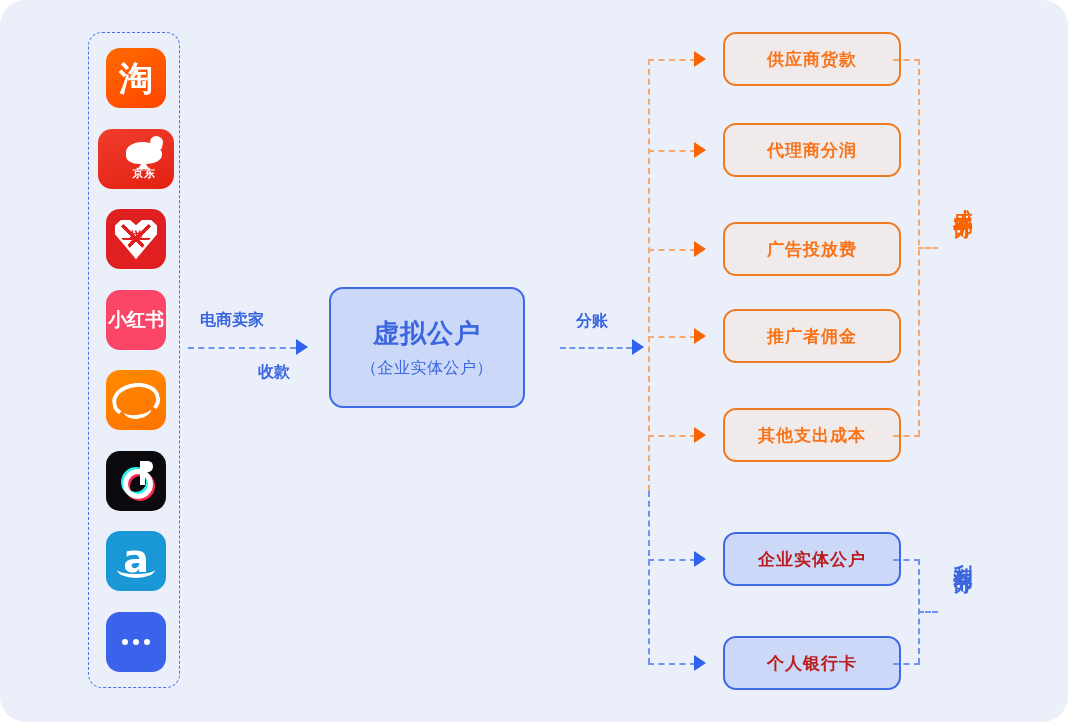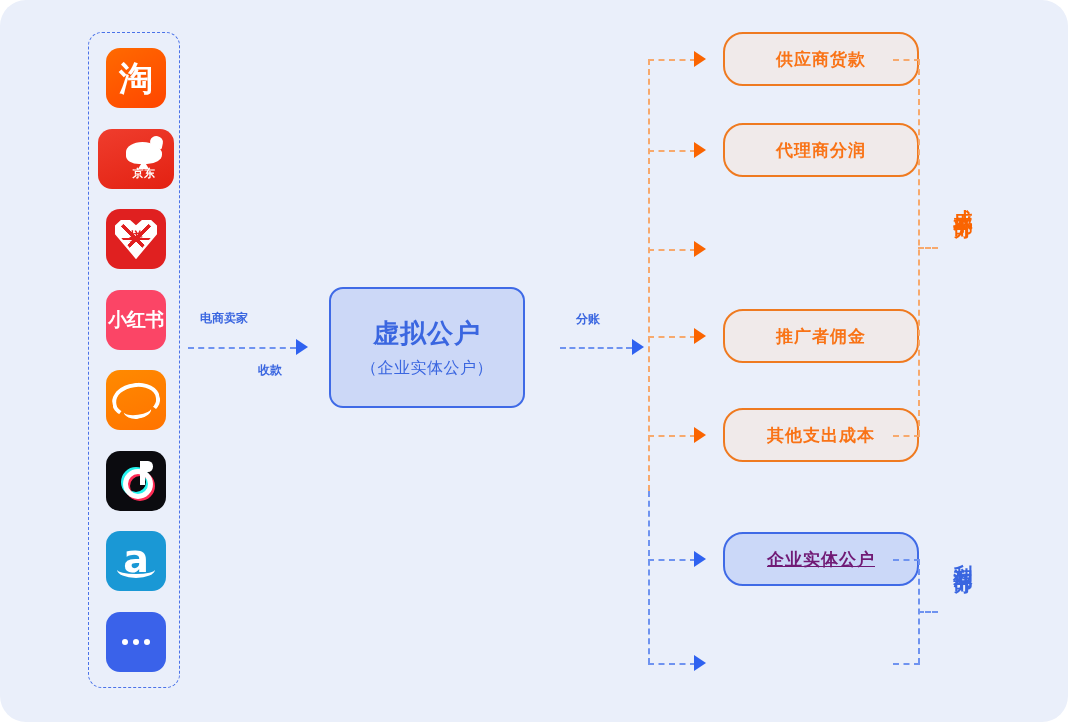--- a/index.html
+++ b/index.html
@@ -100,44 +100,44 @@
   
   .center-box{
     position:absolute;left:329px;top:287px;width:196px;height:121px;
     background:#ccd8f7;border:2px solid #3f6ae6;border-radius:14px;
     box-sizing:border-box;display:flex;flex-direction:column;
     align-items:center;justify-content:center;gap:7px;
   }
   .center-title{color:#3a66e0;font-size:26px;font-weight:700;letter-spacing:1px;}
   .center-sub{color:#3a66e0;font-size:16px;letter-spacing:.5px;}
 
-  .lbl{position:absolute;color:#3a66e0;font-size:12px;font-weight:700;white-space:nowrap;}
+  .lbl{position:absolute;color:#3a66e0;font-size:16px;font-weight:700;white-space:nowrap;}
   .lbl-seller{left:200px;top:310px;}
   .lbl-collect{left:222px;top:362px;padding-left:36px;}
   .lbl-split{left:576px;top:311px;}
 
   
   .dash-h{position:absolute;height:0;border-top:2px dashed #6f93f0;}
   .dash-h.or{border-top-color:#f7a96d;}
   .dash-v{position:absolute;width:0;border-left:2px dashed #6f93f0;}
   .dash-v.or{border-left-color:#f7a96d;}
   .arrow{position:absolute;width:0;height:0;
     border-top:8px solid transparent;border-bottom:8px solid transparent;
     border-left:12px solid #2f62f0;}
   .arrow.or{border-left-color:#fa6400;}
 
   
   .rbox{
-    position:absolute;left:723px;width:196px;height:54px;
-    border-radius:20px;box-sizing:border-box;
+    position:absolute;left:723px;width:178px;height:54px;
+    border-radius:13px;box-sizing:border-box;
     display:flex;align-items:center;justify-content:center;
     font-size:17px;font-weight:700;letter-spacing:1px;
   }
   .rbox.cost{background:#f0eaea;border:2px solid #ef7a20;color:#f97316;}
-  .rbox.profit{background:#cbd8f8;border:2px solid #3f6ae6;color:#701a75;text-decoration:underline;}
+  .rbox.profit{background:#cbd8f8;border:2px solid #3f6ae6;color:#b91c1c;}
 
   
   .vlabel{
     position:absolute;width:26px;text-align:center;
     font-size:19px;font-weight:700;line-height:1.5;
     writing-mode:vertical-rl;text-orientation:upright;letter-spacing:4px;
   }
   .vlabel.cost{color:#fa6400;}
   .vlabel.profit{color:#3a66e0;}
 </style>
@@ -236,29 +236,35 @@
 
   <div class="dash-h" style="left:648px;top:663px;width:48px;"></div>
   <div class="arrow" style="left:694px;top:655px;"></div>
 
   <div class="rbox cost" style="top:32px;">
     <span>供应商货款</span>
   </div>
   <div class="rbox cost" style="top:123px;">
     <span>代理商分润</span>
   </div>
+  <div class="rbox cost" style="top:222px;">
+    <span>广告投放费</span>
+  </div>
   <div class="rbox cost" style="top:309px;">
     <span>推广者佣金</span>
   </div>
   <div class="rbox cost" style="top:408px;">
     <span>其他支出成本</span>
   </div>
 
   <div class="rbox profit" style="top:532px;">
     <span>企业实体公户</span>
+  </div>
+  <div class="rbox profit" style="top:636px;">
+    <span>个人银行卡</span>
   </div>
 
   <div class="dash-h or" style="left:893px;top:59px;width:27px;"></div>
   <div class="dash-v or" style="left:918px;top:59px;height:377px;"></div>
   <div class="dash-h or" style="left:893px;top:435px;width:27px;"></div>
   <div class="dash-h or" style="left:918px;top:247px;width:20px;"></div>
   <div class="vlabel cost" style="left:951px;top:193px;">成本部分</div>
 
   <div class="dash-h" style="left:893px;top:559px;width:27px;"></div>
   <div class="dash-v" style="left:918px;top:559px;height:105px;"></div>

